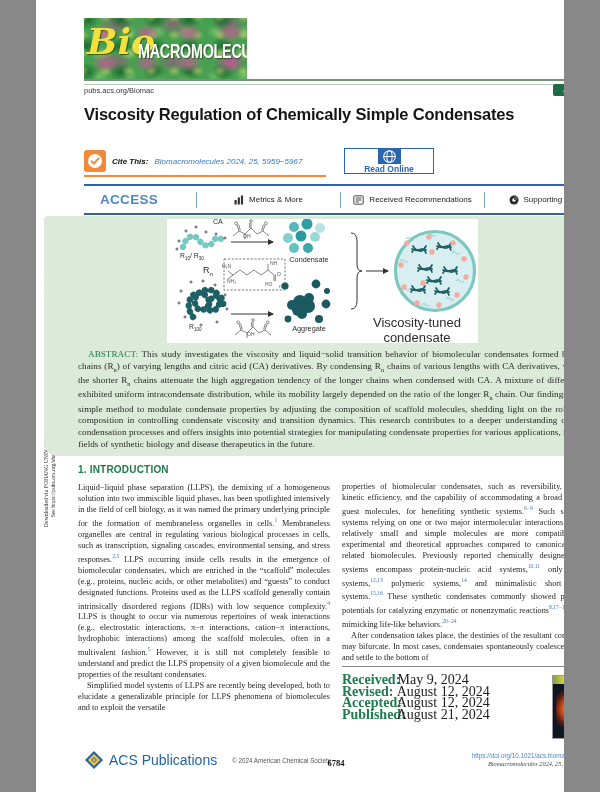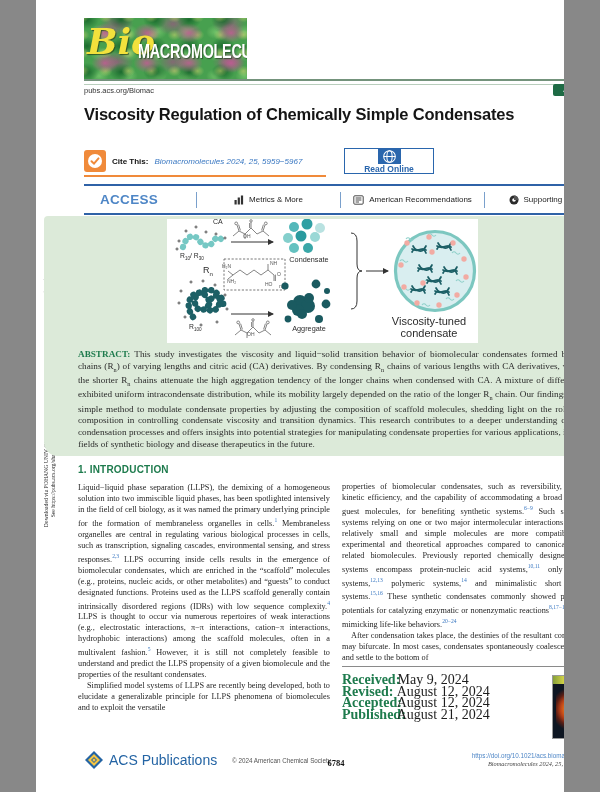--- a/index.html
+++ b/index.html
@@ -42,21 +42,21 @@
          font-family:"Liberation Sans",sans-serif;font-weight:bold;font-size:16.5px;
          color:#151515;letter-spacing:-.2px;}
   .authors{position:absolute;left:48px;top:131px;width:520px;font-size:10.3px;color:#1d1d1d;}
   .authors .ref{color:#3a78c2;font-size:.8em;}
 
   
   .cite-strip{position:absolute;left:48px;top:147px;width:242px;height:28px;
               border-bottom:2px solid #f08a3a;display:flex;align-items:center;gap:6px;}
   .cite-icon{width:22px;height:22px;background:#f08a3a;border-radius:3px;flex:0 0 auto;
              display:flex;align-items:center;justify-content:center;}
-  .cite-label{font-family:"Liberation Sans",sans-serif;font-weight:bold;font-size:8px;color:#111;}
+  .cite-label{font-family:"Liberation Sans",sans-serif;font-weight:bold;font-size:8px;color:#111;font-style:italic;}
   .cite-text{font-family:"Liberation Sans",sans-serif;font-style:italic;font-size:8px;color:#3a78c2;}
   .read-online{position:absolute;left:308px;top:148px;width:88px;height:24px;
                border:1.5px solid #2a66ad;display:flex;align-items:center;background:#fff;flex-direction:column;}
   .ro-icon{width:23px;height:100%;background:#2a66ad;display:flex;align-items:center;justify-content:center;}
   .ro-label{flex:1;text-align:center;font-family:"Liberation Sans",sans-serif;
             font-weight:bold;font-size:8.5px;color:#2a66ad;}
 
   
   .access-bar{position:absolute;left:48px;top:184px;width:544px;height:27px;
               border-top:2px solid #2f62a7;border-bottom:2px solid #2f62a7;
@@ -71,25 +71,25 @@
   .abstract-panel{position:absolute;left:8px;top:216px;width:584px;height:240px;
                   background:#dcead9;border-radius:4px 4px 14px 14px;}
   .figure-box{position:absolute;left:131px;top:219px;width:311px;height:124px;background:#fff;}
   .figlabel{position:absolute;font-family:"Liberation Sans",sans-serif;color:#2b2b2b;}
   .fl-ca{left:46px;top:-1px;font-size:7px;}
   .fl-rshort{left:13px;top:33px;font-size:6.8px;}
   .fl-rn{left:36px;top:46px;font-size:9px;}
   .fl-rlong{left:22px;top:104px;font-size:6.8px;}
   .fl-cond{left:112px;top:36px;width:60px;text-align:center;font-size:7.3px;}
   .fl-agg{left:112px;top:105px;width:60px;text-align:center;font-size:7.3px;}
-  .fl-result{left:208px;top:96px;width:108px;text-align:center;font-size:11px;}
+  .fl-result{left:196px;top:96px;width:108px;text-align:center;font-size:13px;}
   .fl-chem{font-size:5px;color:#555;}
   .abstract-text{position:absolute;left:42px;top:349px;width:543px;font-size:9.2px;
                  line-height:11.6px;text-align:justify;color:#2b2b2b;}
-  .abstract-label{font-weight:bold;color:#1e7b4d;}
+  .abstract-label{font-weight:normal;color:#1e7b4d;margin-left:10px;}
 
   
   .col{position:absolute;top:464px;width:252px;}
   .col-left{left:42px;} .col-right{left:306px;padding-top:17px;}
   .intro-head{margin:0 0 7px 0;font-family:"Liberation Sans",sans-serif;font-weight:bold;
               font-size:10px;color:#1e7b4d;letter-spacing:.2px;}
   .col p{margin:0;font-size:8.25px;line-height:11px;text-align:justify;color:#1f1f1f;}
   .col p + p{text-indent:9px;}
   .ref{color:#3a78c2;font-size:.68em;}
   sub{font-size:.68em;}
@@ -168,21 +168,21 @@
           <rect x="6.9" y="0.5" width="2.2" height="9" fill="#333"></rect>
         </svg>
       <span>Metrics &amp; More</span>
     </span>
     <span class="vdiv"></span>
     <span class="access-item">
       <svg width="11" height="10" viewBox="0 0 11 10" fill="none" stroke="#333" stroke-width="0.9">
         <rect x="0.8" y="0.8" width="9.4" height="8.4" rx="1"></rect>
           <path d="M2.6,3 H8.4 M2.6,5 H8.4 M2.6,7 H6"></path>
         </svg>
-      <span>American Recommendations</span>
+      <span>Received Recommendations</span>
     </span>
     <span class="vdiv"></span>
     <span class="access-item">
       <svg width="10" height="10" viewBox="0 0 10 10">
         <circle cx="5" cy="5" r="4.5" fill="#2b2b2b"></circle>
           <circle cx="5" cy="5" r="1.8" fill="#fff"></circle>
           <path d="M5,0.5 A4.5,4.5 0 0 1 9.5,5 L5,5 Z" fill="#555"></path>
         </svg>
       <span>Supporting Information</span>
     </span>

